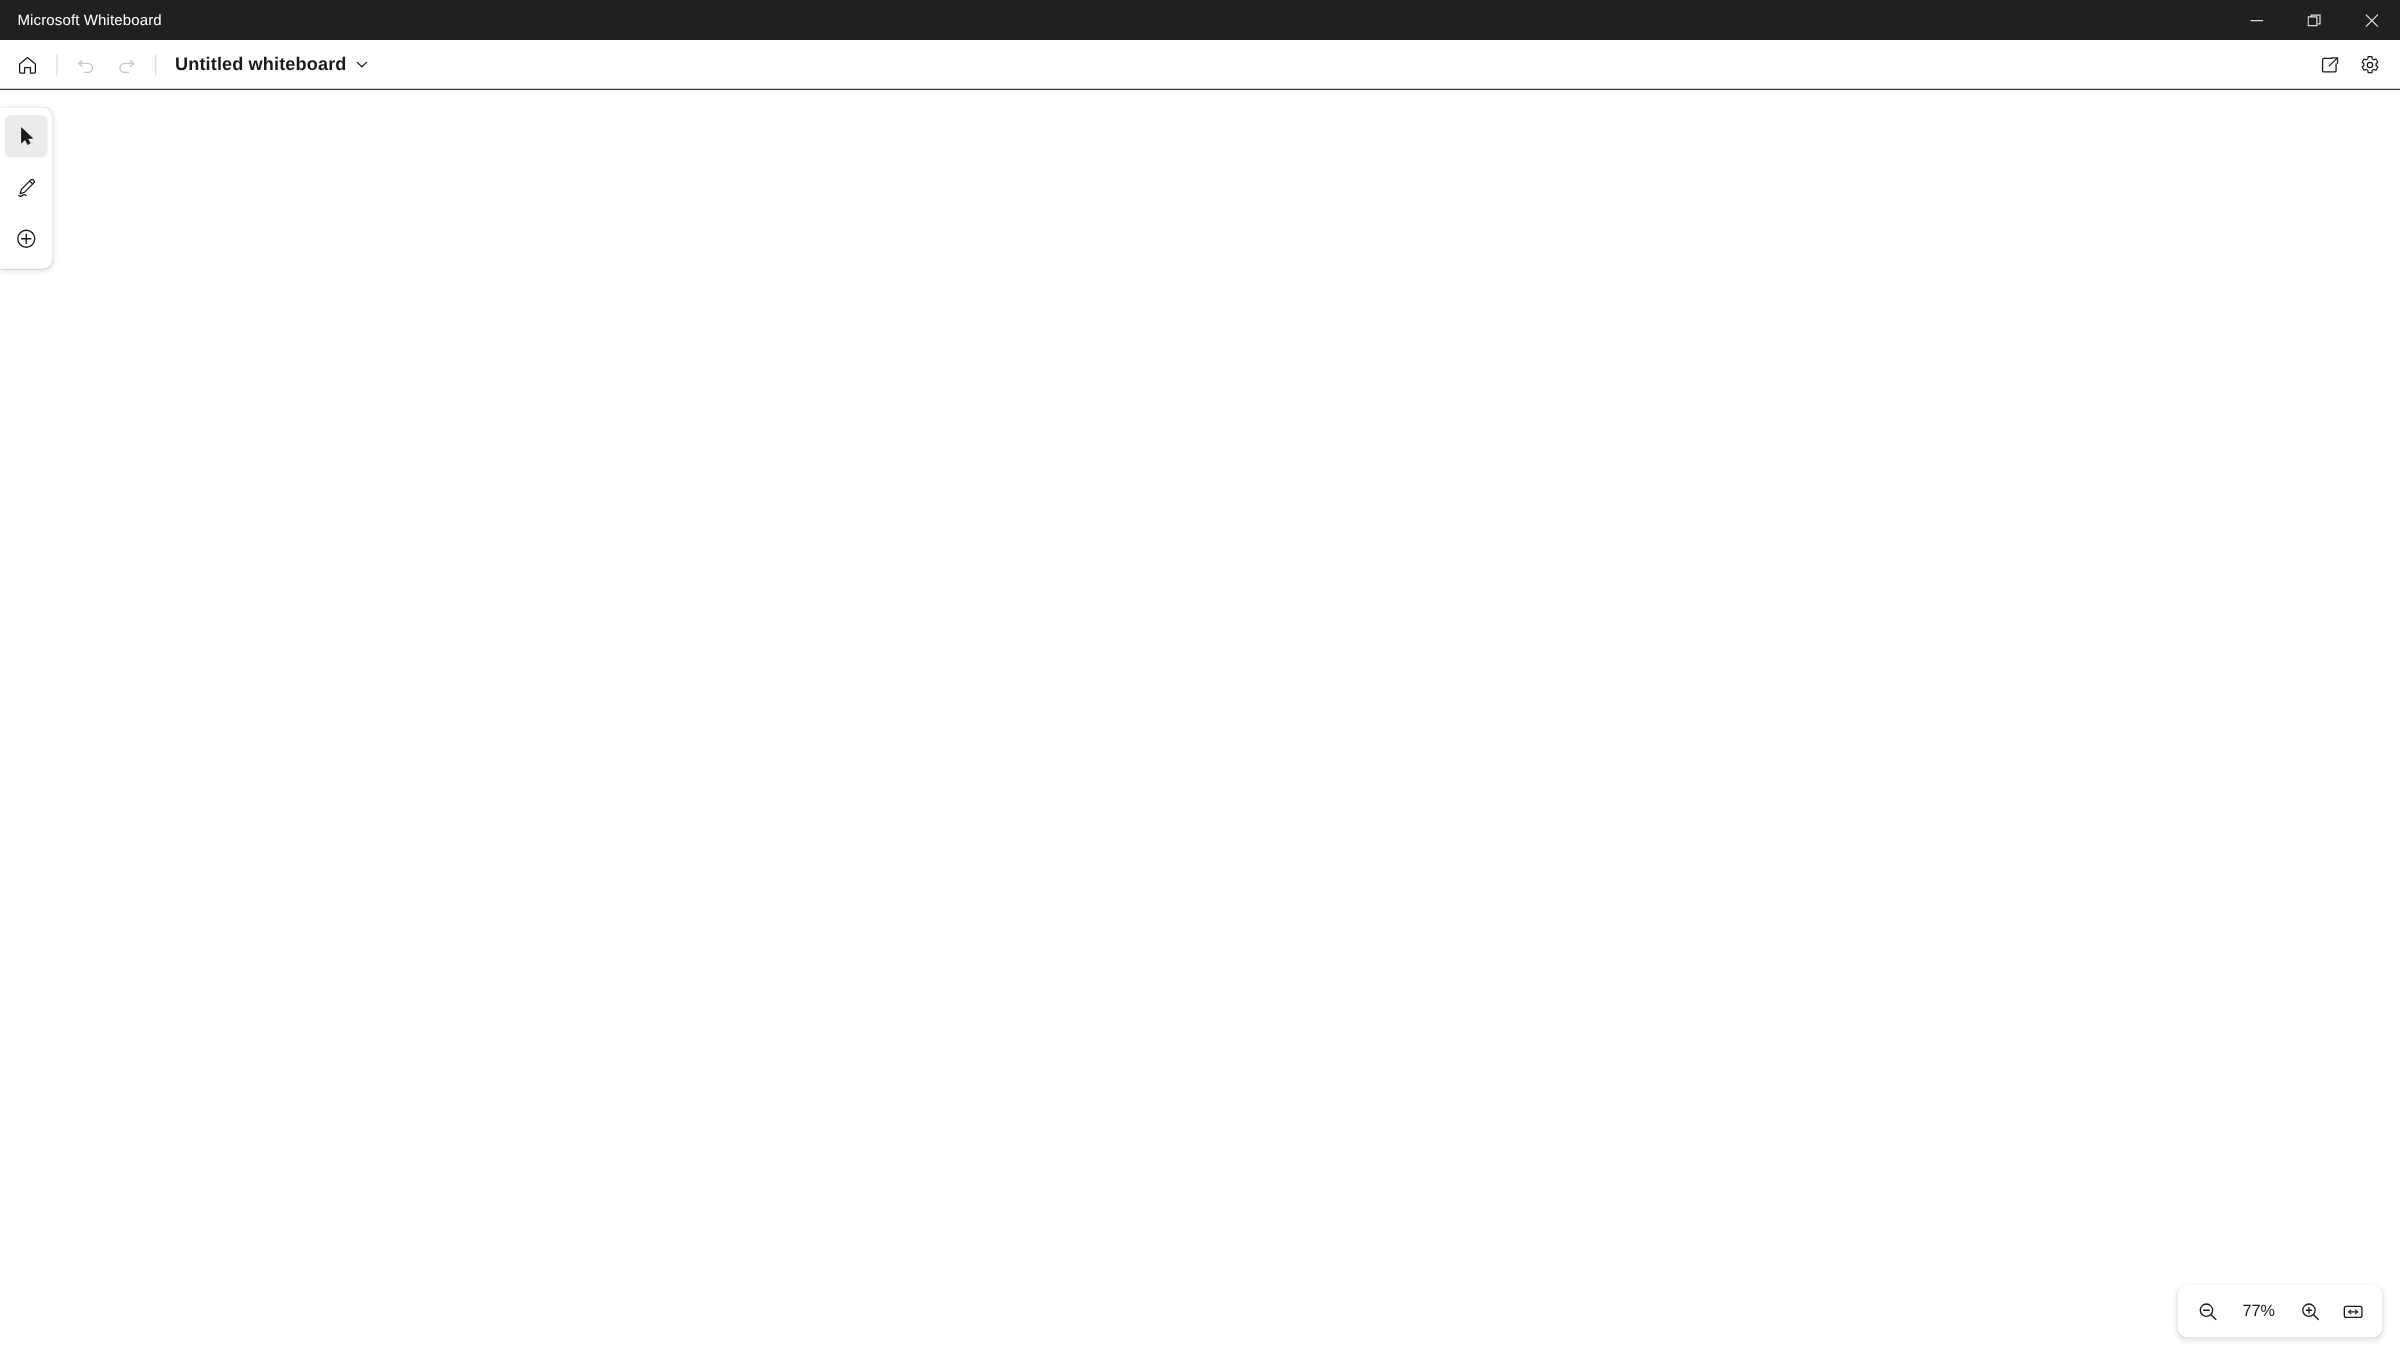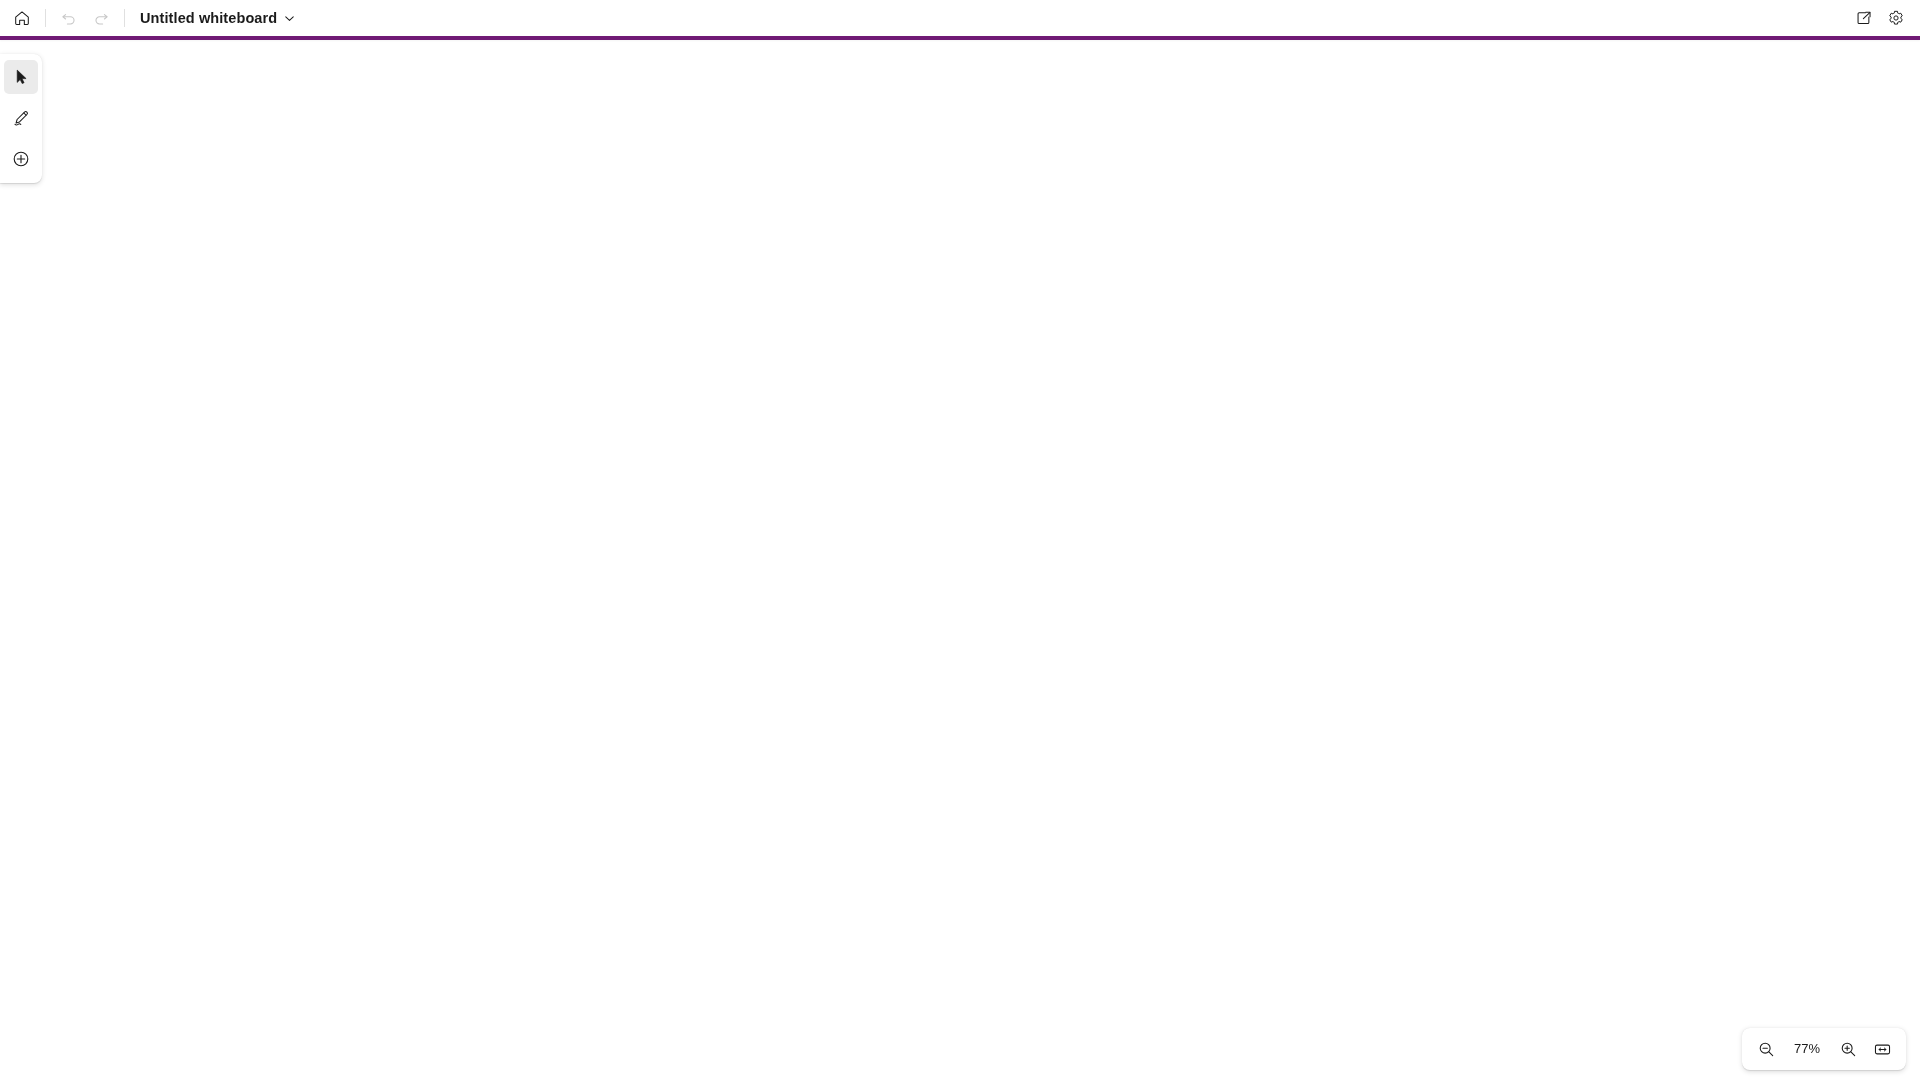--- a/index.html
+++ b/index.html
@@ -59,21 +59,21 @@
   .win-btn svg { display: block; }
 
   
   .header {
     height: 40px;
     flex: 0 0 40px;
     background: #ffffff;
     display: flex;
     align-items: center;
     justify-content: space-between;
-    border-bottom: 4px solid #701a75;
+    border-bottom: 1px solid #701a75;
     box-shadow: 0 1px 2px rgba(0,0,0,0.045);
     position: relative;
     z-index: 5;
     padding: 0 8px 0 6px;
   }
 
   .header-left, .header-right {
     display: flex;
     align-items: center;
   }
@@ -199,20 +199,42 @@
     line-height: 32px;
     height: 32px;
     white-space: nowrap;
   }
 </style>
 </head>
 <body>
 
 <div id="app">
 
+  <div class="titlebar">
+    <div class="titlebar-title">Microsoft Whiteboard</div>
+
+    <div class="window-controls">
+      <div class="win-btn">
+        <svg width="11" height="11" viewBox="0 0 11 11" aria-hidden="true">
+          <rect x="0.5" y="5" width="10" height="1" fill="#dcdcdc"></rect>
+        </svg>
+      </div>
+      <div class="win-btn">
+        <svg width="11" height="11" viewBox="0 0 11 11" aria-hidden="true">
+          <rect x="0.5" y="2.5" width="7" height="7" fill="none" stroke="#dcdcdc" stroke-width="1"></rect>
+          <path d="M3 2.5 V1 H10 V8 H8" fill="none" stroke="#dcdcdc" stroke-width="1"></path>
+        </svg>
+      </div>
+      <div class="win-btn close">
+        <svg width="11" height="11" viewBox="0 0 11 11" aria-hidden="true">
+          <path d="M0.7 0.7 L10.3 10.3 M10.3 0.7 L0.7 10.3" stroke="#dcdcdc" stroke-width="1.1" fill="none"></path>
+        </svg>
+      </div>
+    </div>
+  </div>
 
   <div class="header">
 
     <div class="header-left">
 
       <button class="hdr-btn" title="Home">
         <svg width="18" height="18" viewBox="0 0 20 20" fill="none" aria-hidden="true">
           <path d="M3 9.1 L10 3.3 L17 9.1 V16.2 a1 1 0 0 1 -1 1 H12.6 V12.4 H7.4 V17.2 H4 a1 1 0 0 1 -1 -1 Z" stroke="currentColor" stroke-width="1.15" stroke-linejoin="round" stroke-linecap="round" fill="none"></path>
         </svg>
       </button>

